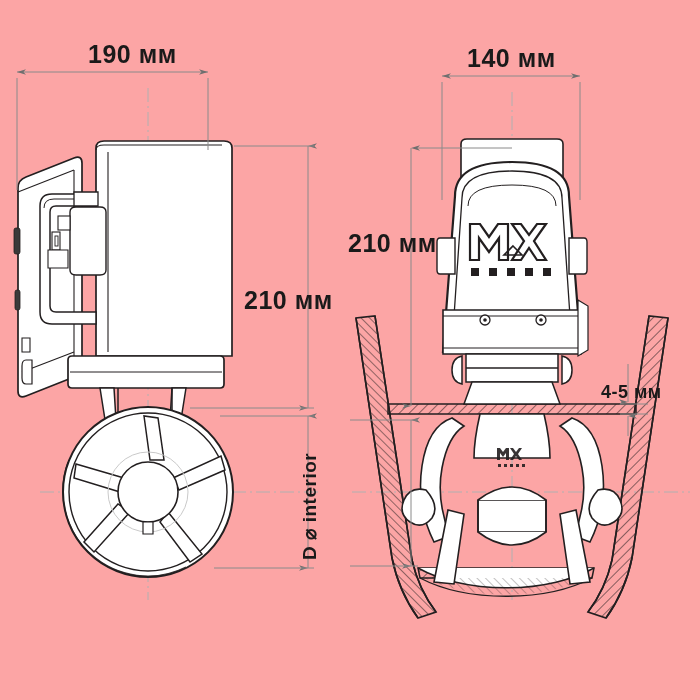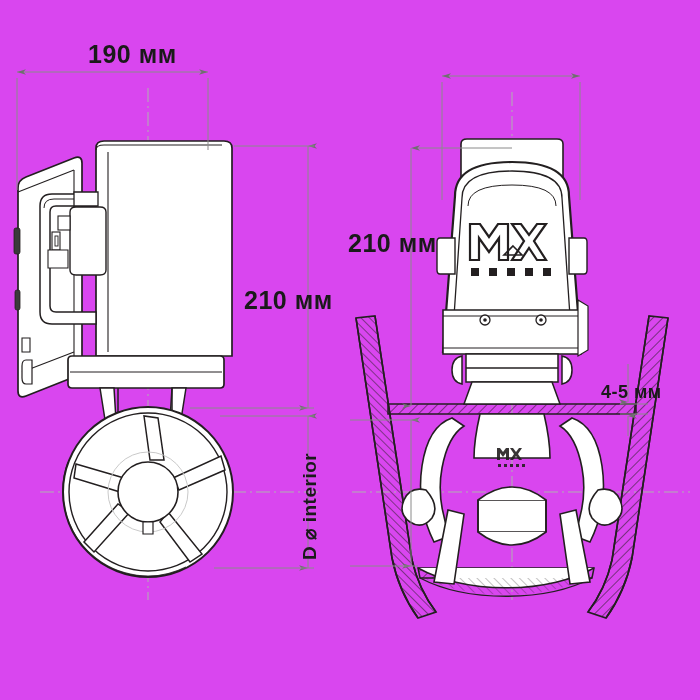--- a/index.html
+++ b/index.html
@@ -7,21 +7,21 @@
     padding: 0;
     background: #ffffff;
   }
   body {
     font-family: "Liberation Sans", sans-serif;
   }
   #stage {
     position: relative;
     width: 700px;
     height: 700px;
-    background: #d946ef;
+    background: #fca5a5;
     overflow: hidden;
   }
   #stage svg {
     position: absolute;
     left: 0;
     top: 0;
   }
   .dim-label {
     position: absolute;
     font-family: "Liberation Sans", sans-serif;
@@ -295,20 +295,21 @@
         <line x1="628" y1="364" x2="628" y2="402" marker-end="url(#arrD)"></line>
         <line x1="628" y1="416" x2="628" y2="436" marker-start="url(#arrU)"></line>
         <line x1="620" y1="404" x2="648" y2="404"></line>
         <line x1="620" y1="414" x2="648" y2="414"></line>
       </g>
     </g>
   </svg>
 
   <div class="dim-label dim-lg" style="left:88px; top:40px;">190 мм</div>
 
+  <div class="dim-label dim-lg" style="left:467px; top:44px;">140 мм</div>
 
   <div class="dim-label dim-lg" style="left:244px; top:286px;">210 мм</div>
 
   <div class="dim-label dim-lg" style="left:348px; top:229px;">210 мм</div>
 
   <div class="dim-label dim-vert" style="left:298px; top:560px;">D ⌀ interior</div>
 
   <div class="dim-label dim-md" style="left:601px; top:382px;">4-5 мм</div>
 </div>
 

